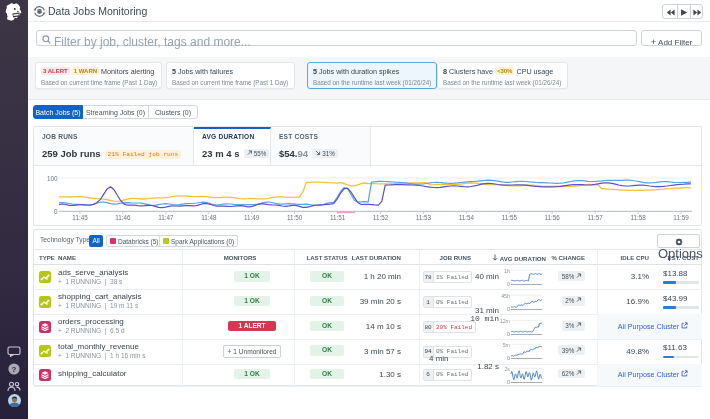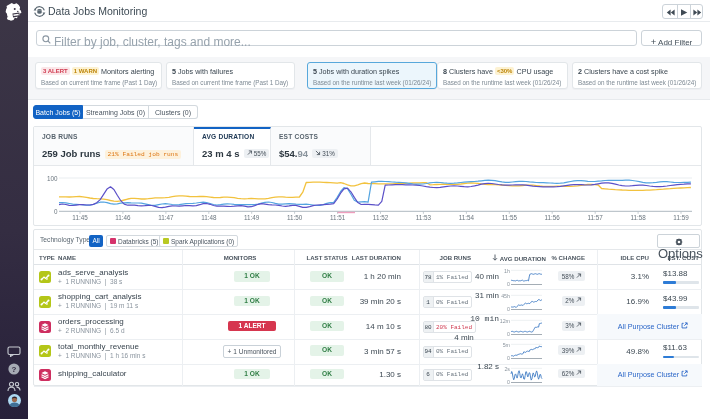--- a/index.html
+++ b/index.html
@@ -142,24 +142,20 @@
  <div class="card" style="left:138px;width:129px;">
    <div class="t"><b>5</b> Jobs with failures</div>
    <div class="s">Based on current time frame (Past 1 Day)</div>
  </div>
  <div class="card sel" style="left:273px;width:130px;margin-left:6px;">
    <div class="t"><b>5</b> Jobs with duration spikes</div>
    <div class="s">Based on the runtime last week (01/26/24)</div>
  </div>
  <div class="card" style="left:409px;width:131px;">
    <div class="t"><b>8</b> Clusters have <span class="bdg warn">&lt;30%</span> CPU usage</div>
-   <div class="s">Based on the runtime last week (01/26/24)</div>
- </div>
- <div class="card" style="left:544px;width:130px;">
-   <div class="t"><b>2</b> Clusters have a cost spike</div>
    <div class="s">Based on the runtime last week (01/26/24)</div>
  </div>
 </div>
 <div class="tab on" style="left:5px;width:50px;border-radius:3px 0 0 3px;">Batch Jobs (5)</div>
 <div class="tab" style="left:55px;width:66px;border-left:none;">Streaming Jobs (0)</div>
 <div class="tab" style="left:121px;width:49px;border-left:none;border-radius:0 3px 3px 0;">Clusters (0)</div>
 
 <div class="panel" style="top:126px;width:669px;height:100px;">
  <div class="statbox" style="left:0;width:160px;">
    <div class="lb">JOB RUNS</div>
@@ -299,21 +295,21 @@
       </div>
       <div class="cell" style="left:24px;top:62.3px;color:#39454f;">shopping_cart_analysis</div>
       <div class="sub" style="left:24px;top:72.3px;">+&nbsp; 1 RUNNING &nbsp;|&nbsp; 19 m 11 s</div>
       <div class="abs" style="left:163px;top:65.8px;width:110px;text-align:center;white-space:nowrap;font-size:0;line-height:1;"><span class="okbdg">1 OK</span></div>
       <div class="abs" style="left:259px;top:65.8px;width:68px;text-align:center;font-size:0;line-height:1;"><span class="okbdg" style="padding:2px 12px;">OK</span></div>
       <div class="cell" style="left:267px;top:67.1px;width:100px;text-align:right;">39 min 20 s</div>
       <div class="abs mono" style="left:388.5px;top:66.0px;font-size:6px;border:1px solid #dfe3e7;border-radius:2px;background:#fff;display:flex;white-space:nowrap;">
         <span style="background:#eef1f3;padding:1.5px 0;width:10px;text-align:center;border-right:1px solid #dfe3e7;color:#39454f;">1</span>
         <span style="padding:1.5px 2.5px;color:#67727c;">0% Failed</span>
       </div>
-      <div class="cell" style="left:395px;top:61px;width:70px;text-align:right;">31 min</div>
+      <div class="cell" style="left:395px;top:76px;width:70px;text-align:right;">31 min</div>
       <svg style="position:absolute;left:456px;top:61.8px;" width="59" height="20" viewBox="0 0 59 20">
         <line x1="21" y1="3.3" x2="52" y2="3.3" stroke="#edf0f2" stroke-width="1"></line>
         <line x1="21" y1="17.5" x2="52" y2="17.5" stroke="#9aa4ad" stroke-width="0.9"></line>
         <text x="20" y="6" font-size="5.3" fill="#8b959e" text-anchor="end">45h</text>
         <text x="20" y="19" font-size="5.3" fill="#8b959e" text-anchor="end">0</text>
         <polyline points="9.0,15.4 9.7,14.9 10.3,15.0 11.0,15.2 11.7,14.9 12.4,14.6 13.0,14.8 13.7,15.2 14.4,15.3 15.1,14.6 15.7,13.6 16.4,13.0 17.1,13.1 17.8,13.4 18.4,13.3 19.1,13.0 19.8,13.0 20.5,13.3 21.1,13.4 21.8,12.7 22.5,11.7 23.2,11.1 23.8,11.3 24.5,11.7 25.2,11.7 25.8,11.4 26.5,11.3 27.2,11.5 27.9,11.5 28.5,10.9 29.2,9.9 29.9,9.3 30.6,9.5 31.2,10.0 31.9,10.1 32.6,9.8 33.3,9.5 33.9,9.5 34.6,9.5 35.3,9.0 36.0,8.0 36.6,7.5 37.3,7.7 38.0,8.3 38.7,8.5 39.3,8.1 40.0,7.7" fill="none" stroke="#3f7cc4" stroke-width="0.9" transform="translate(12,0)"></polyline>
       </svg>
       <div class="abs" style="left:496px;top:65.8px;width:55px;text-align:right;font-size:0;line-height:1;"><span class="pctbdg">2% <svg width="5.5" height="5.5" viewBox="0 0 6 6" style="vertical-align:0px">
             <path d="M1 5 L5 1 M2 1 H5 V4" fill="none" stroke="#454f59" stroke-width="0.9"></path>
           </svg></span></div>
@@ -372,21 +368,21 @@
       </div>
       <div class="cell" style="left:24px;top:111.9px;color:#39454f;">total_monthly_revenue</div>
       <div class="sub" style="left:24px;top:121.9px;">+&nbsp; 1 RUNNING &nbsp;|&nbsp; 1 h 16 min s</div>
       <div class="abs" style="left:163px;top:115.4px;width:110px;text-align:center;white-space:nowrap;font-size:0;line-height:1;"><span class="unmon">+ 1 Unmonitored</span></div>
       <div class="abs" style="left:259px;top:115.4px;width:68px;text-align:center;font-size:0;line-height:1;"><span class="okbdg" style="padding:2px 12px;">OK</span></div>
       <div class="cell" style="left:267px;top:116.7px;width:100px;text-align:right;">3 min 57 s</div>
       <div class="abs mono" style="left:388.5px;top:115.6px;font-size:6px;border:1px solid #dfe3e7;border-radius:2px;background:#fff;display:flex;white-space:nowrap;">
         <span style="background:#eef1f3;padding:1.5px 0;width:10px;text-align:center;border-right:1px solid #dfe3e7;color:#39454f;">94</span>
         <span style="padding:1.5px 2.5px;color:#67727c;">0% Failed</span>
       </div>
-      <div class="cell" style="left:395px;top:103px;width:70px;text-align:center;">4 min</div>
+      <div class="cell" style="left:395px;top:124px;width:70px;text-align:left;">4 min</div>
       <svg style="position:absolute;left:456px;top:111.4px;" width="59" height="20" viewBox="0 0 59 20">
         <line x1="21" y1="3.3" x2="52" y2="3.3" stroke="#edf0f2" stroke-width="1"></line>
         <line x1="21" y1="17.5" x2="52" y2="17.5" stroke="#9aa4ad" stroke-width="0.9"></line>
         <text x="20" y="6" font-size="5.3" fill="#8b959e" text-anchor="end">5m</text>
         <text x="20" y="19" font-size="5.3" fill="#8b959e" text-anchor="end">0</text>
         <polyline points="9.0,14.9 9.7,14.7 10.3,14.7 11.0,15.0 11.7,15.2 12.4,14.6 13.0,14.3 13.7,14.1 14.4,14.2 15.1,14.5 15.7,13.5 16.4,13.4 17.1,13.1 17.8,13.0 18.4,12.7 19.1,13.0 19.8,13.1 20.5,12.9 21.1,12.6 21.8,10.8 22.5,11.0 23.2,11.3 23.8,11.4 24.5,10.4 25.2,10.2 25.8,10.1 26.5,10.4 27.2,10.6 27.9,8.9 28.5,8.7 29.2,8.4 29.9,8.5 30.6,8.8 31.2,8.1 31.9,8.0 32.6,7.7 33.3,7.6 33.9,6.3 34.6,6.6 35.3,6.7 36.0,6.6 36.6,6.3 37.3,5.1 38.0,5.3 38.7,5.6 39.3,5.7 40.0,5.5" fill="none" stroke="#3f7cc4" stroke-width="0.9" transform="translate(12,0)"></polyline>
       </svg>
       <div class="abs" style="left:496px;top:115.4px;width:55px;text-align:right;font-size:0;line-height:1;"><span class="pctbdg">39% <svg width="5.5" height="5.5" viewBox="0 0 6 6" style="vertical-align:0px">
             <path d="M1 5 L5 1 M2 1 H5 V4" fill="none" stroke="#454f59" stroke-width="0.9"></path>
           </svg></span></div>

